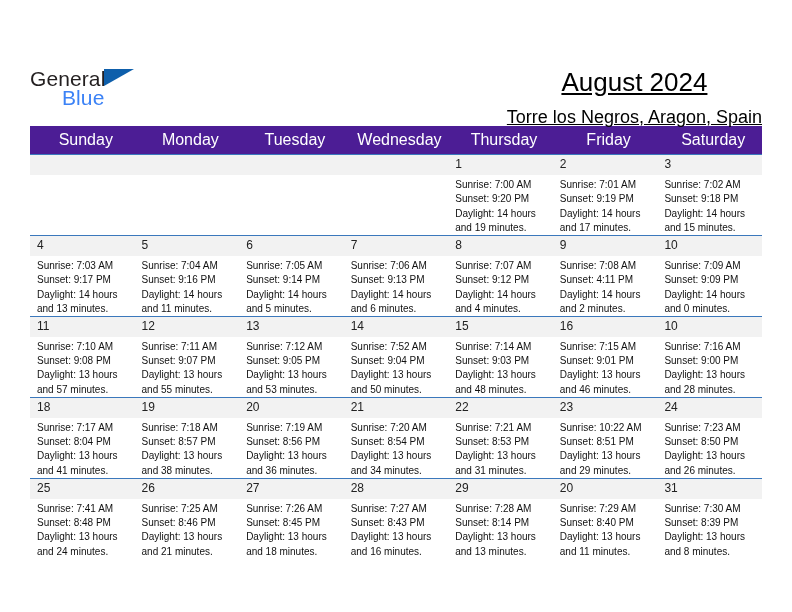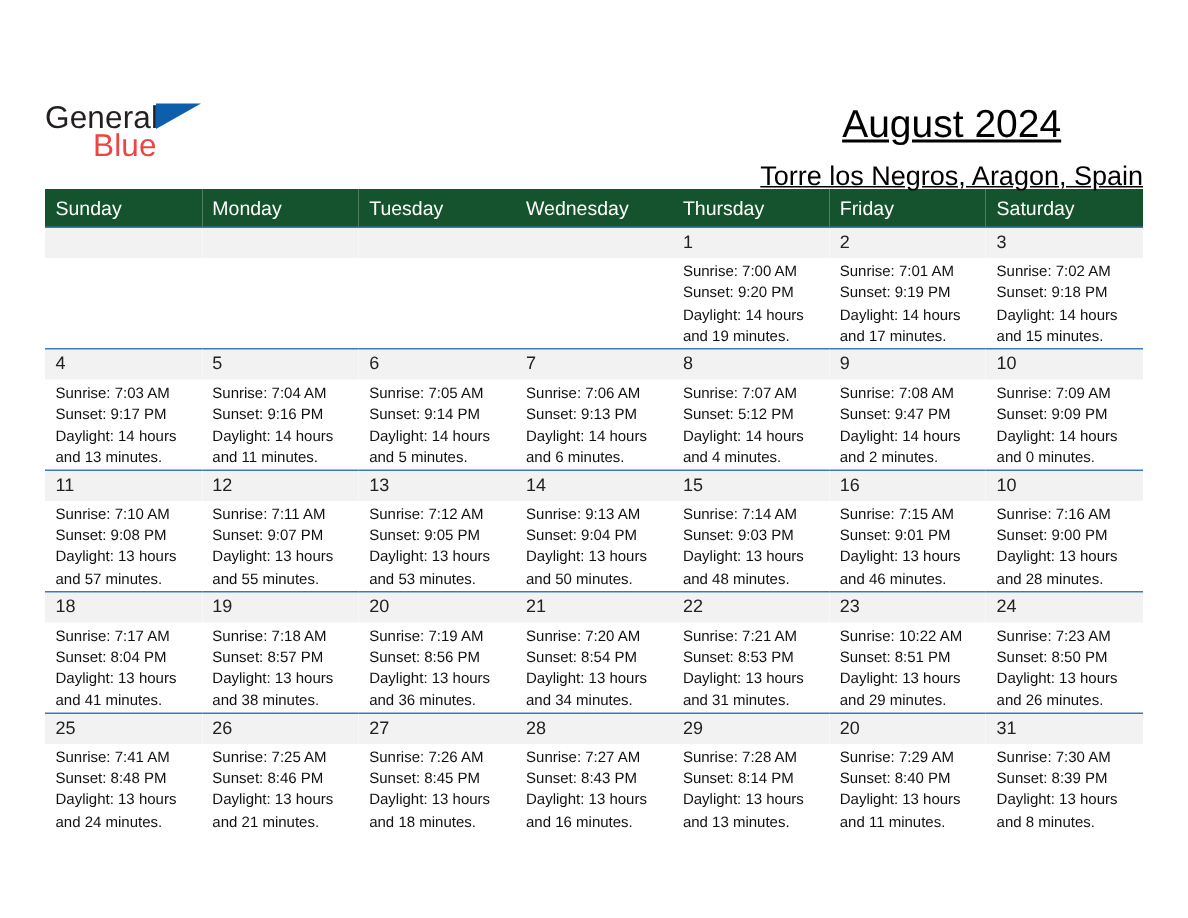--- a/index.html
+++ b/index.html
@@ -54,21 +54,21 @@
     width: 0;
     height: 0;
     border-left: 30px solid #0e5fab;
     border-bottom: 17px solid transparent;
   }
   .logo-blue {
     position: absolute;
     left: 32px;
     top: 19px;
     font-size: 21px;
-    color: #ef4444;
+    color: #3b82f6;
     letter-spacing: 0.1px;
   }
   .titleblock {
     text-align: center;
     padding-top: 0px;
     text-decoration: underline;
   }
   .cal-title {
     font-size: 26px;
     font-weight: normal;
@@ -84,25 +84,25 @@
   }
 
   
   .calendar {
     width: 732px;
     border-collapse: collapse;
     table-layout: fixed;
     margin-top: 8px;
   }
   .calendar th {
-    background: #14532d;
+    background: #4c1d95;
     color: #ffffff;
-    font-size: 13px;
+    font-size: 16px;
     font-weight: normal;
-    text-align: left;
+    text-align: center;
     padding: 5px 0 5px 7px;
     height: 12px;
     border: none;
   }
   .calendar td {
     vertical-align: top;
     padding: 0;
     border: none;
     border-top: 1px solid #3b78bc;
     height: 72px;
@@ -242,30 +242,30 @@
               <div>Sunrise: 7:06 AM</div>
               <div>Sunset: 9:13 PM</div>
               <div>Daylight: 14 hours</div>
               <div>and 6 minutes.</div>
             </div>
           </td>
           <td class="day-cell">
             <div class="daynum">8</div>
             <div class="cellbody">
               <div>Sunrise: 7:07 AM</div>
-              <div>Sunset: 5:12 PM</div>
+              <div>Sunset: 9:12 PM</div>
               <div>Daylight: 14 hours</div>
               <div>and 4 minutes.</div>
             </div>
           </td>
           <td class="day-cell">
             <div class="daynum">9</div>
             <div class="cellbody">
               <div>Sunrise: 7:08 AM</div>
-              <div>Sunset: 9:47 PM</div>
+              <div>Sunset: 4:11 PM</div>
               <div>Daylight: 14 hours</div>
               <div>and 2 minutes.</div>
             </div>
           </td>
           <td class="day-cell">
             <div class="daynum">10</div>
             <div class="cellbody">
               <div>Sunrise: 7:09 AM</div>
               <div>Sunset: 9:09 PM</div>
               <div>Daylight: 14 hours</div>
@@ -297,21 +297,21 @@
             <div class="cellbody">
               <div>Sunrise: 7:12 AM</div>
               <div>Sunset: 9:05 PM</div>
               <div>Daylight: 13 hours</div>
               <div>and 53 minutes.</div>
             </div>
           </td>
           <td class="day-cell">
             <div class="daynum">14</div>
             <div class="cellbody">
-              <div>Sunrise: 9:13 AM</div>
+              <div>Sunrise: 7:52 AM</div>
               <div>Sunset: 9:04 PM</div>
               <div>Daylight: 13 hours</div>
               <div>and 50 minutes.</div>
             </div>
           </td>
           <td class="day-cell">
             <div class="daynum">15</div>
             <div class="cellbody">
               <div>Sunrise: 7:14 AM</div>
               <div>Sunset: 9:03 PM</div>

